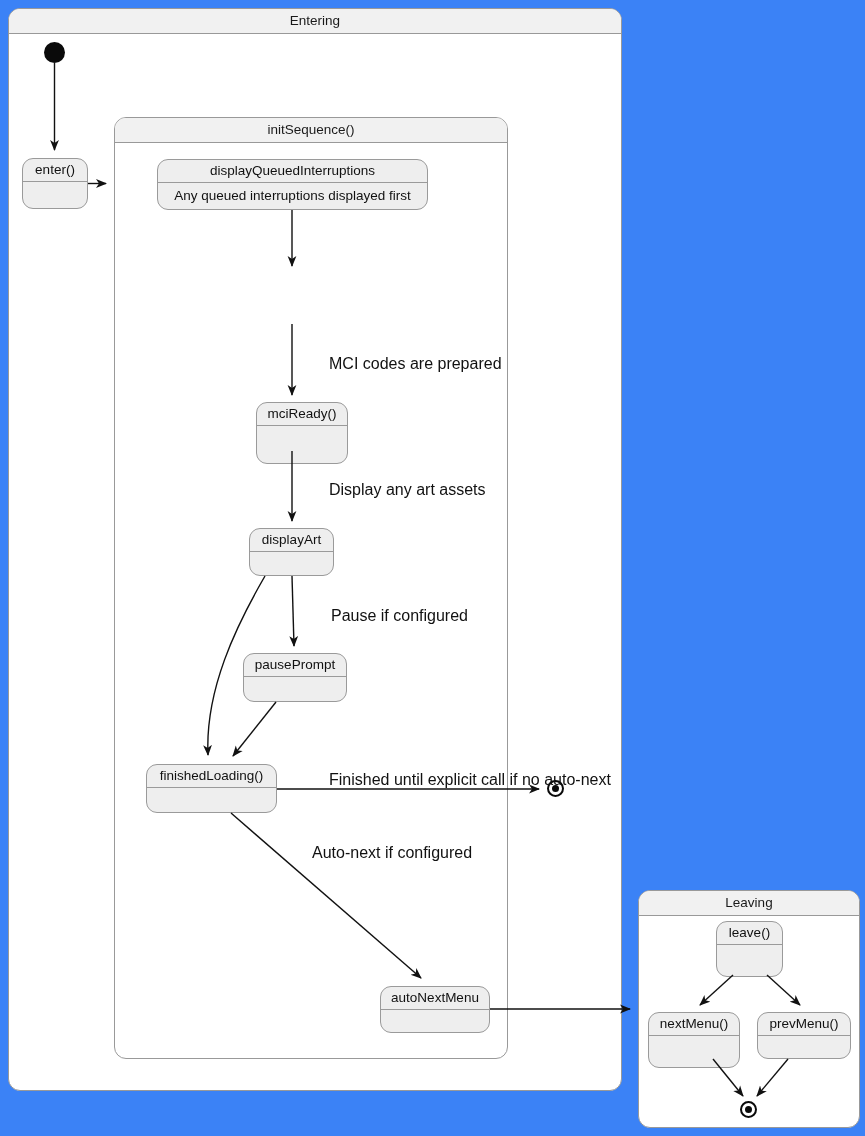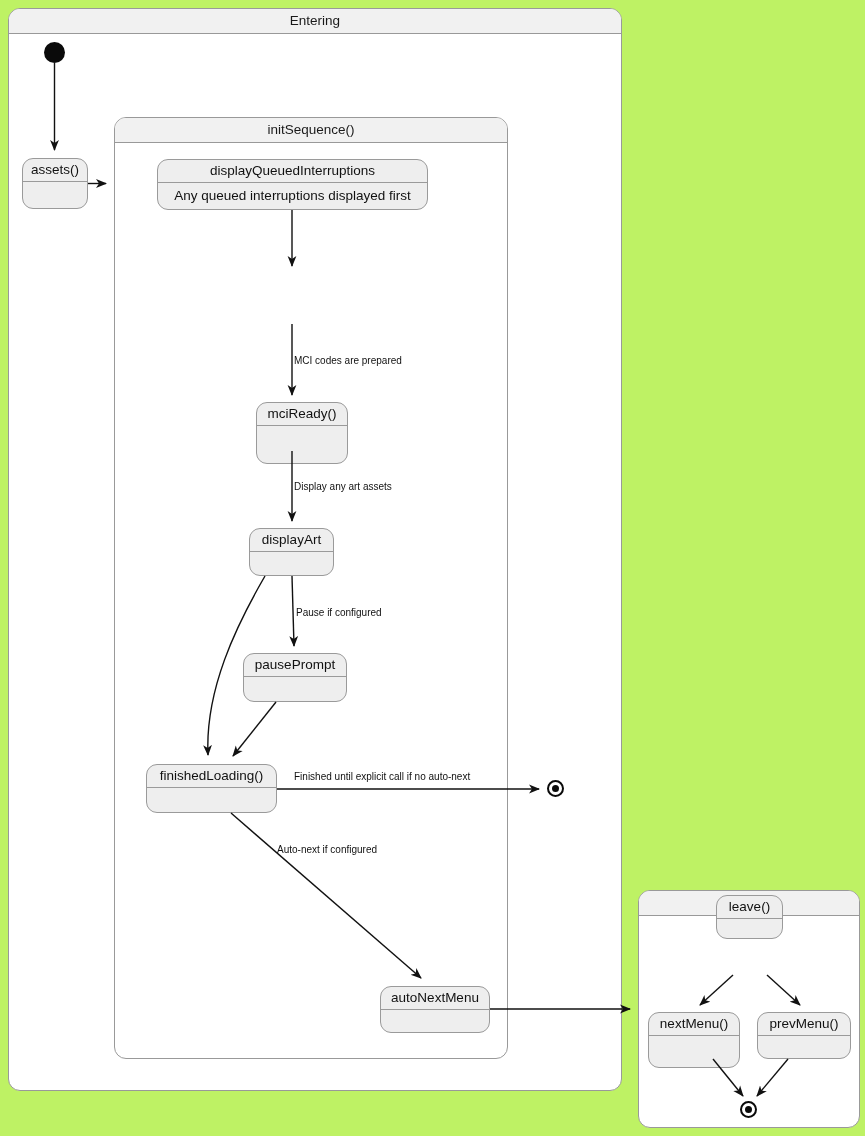--- a/index.html
+++ b/index.html
@@ -8,21 +8,21 @@
     padding: 0;
     background: #ffffff;
   }
   body {
     font-family: "Liberation Sans", sans-serif;
   }
   #diagram-root {
     position: relative;
     width: 865px;
     height: 1136px;
-    background: #bef264;
+    background: #3b82f6;
     overflow: hidden;
   }
   svg.layer {
     position: absolute;
     left: 0;
     top: 0;
     width: 865px;
     height: 1136px;
     overflow: visible;
   }
@@ -109,26 +109,27 @@
     position: absolute;
     left: 3px; top: 3px;
     width: 7px; height: 7px;
     border-radius: 50%;
     background: #0a0a0a;
   }
 
   
   .edge-label {
     position: absolute;
-    font-size: 10px;
+    font-size: 16px;
     color: #111111;
     white-space: nowrap;
     z-index: 6;
     background: transparent;
     user-select: none;
+    margin-left: 35px;
   }
 </style>
 </head>
 <body>
 
 <div id="diagram-root">
 
   <div class="composite" style="left:8px; top:8px; width:614px; height:1083px;">
     <div class="composite-title">Entering</div>
     <div class="composite-body"></div>
@@ -144,21 +145,21 @@
     <div class="composite-body"></div>
   </div>
 
   <div class="initial-node" style="left:44px; top:42px;"></div>
 
   <div class="final-node" style="left:547px; top:780px;"></div>
 
   <div class="final-node" style="left:740px; top:1101px;"></div>
 
   <div class="state" style="left:22px; top:158px; width:66px; height:51px;">
-    <div class="state-name">assets()</div>
+    <div class="state-name">enter()</div>
     <div class="state-desc empty"></div>
   </div>
 
   <div class="state" style="left:157px; top:159px; width:271px; height:51px;">
     <div class="state-name">displayQueuedInterruptions</div>
     <div class="state-desc">Any queued interruptions displayed first</div>
   </div>
 
 
   <div class="state" style="left:256px; top:402px; width:92px; height:62px;">
@@ -179,21 +180,21 @@
   <div class="state" style="left:146px; top:764px; width:131px; height:49px;">
     <div class="state-name">finishedLoading()</div>
     <div class="state-desc empty"></div>
   </div>
 
   <div class="state" style="left:380px; top:986px; width:110px; height:47px;">
     <div class="state-name">autoNextMenu</div>
     <div class="state-desc empty"></div>
   </div>
 
-  <div class="state" style="left:716px; top:895px; width:67px; height:44px;">
+  <div class="state" style="left:716px; top:921px; width:67px; height:56px;">
     <div class="state-name">leave()</div>
     <div class="state-desc empty"></div>
   </div>
 
   <div class="state" style="left:648px; top:1012px; width:92px; height:56px;">
     <div class="state-name">nextMenu()</div>
     <div class="state-desc empty"></div>
   </div>
 
   <div class="state" style="left:757px; top:1012px; width:94px; height:47px;">

